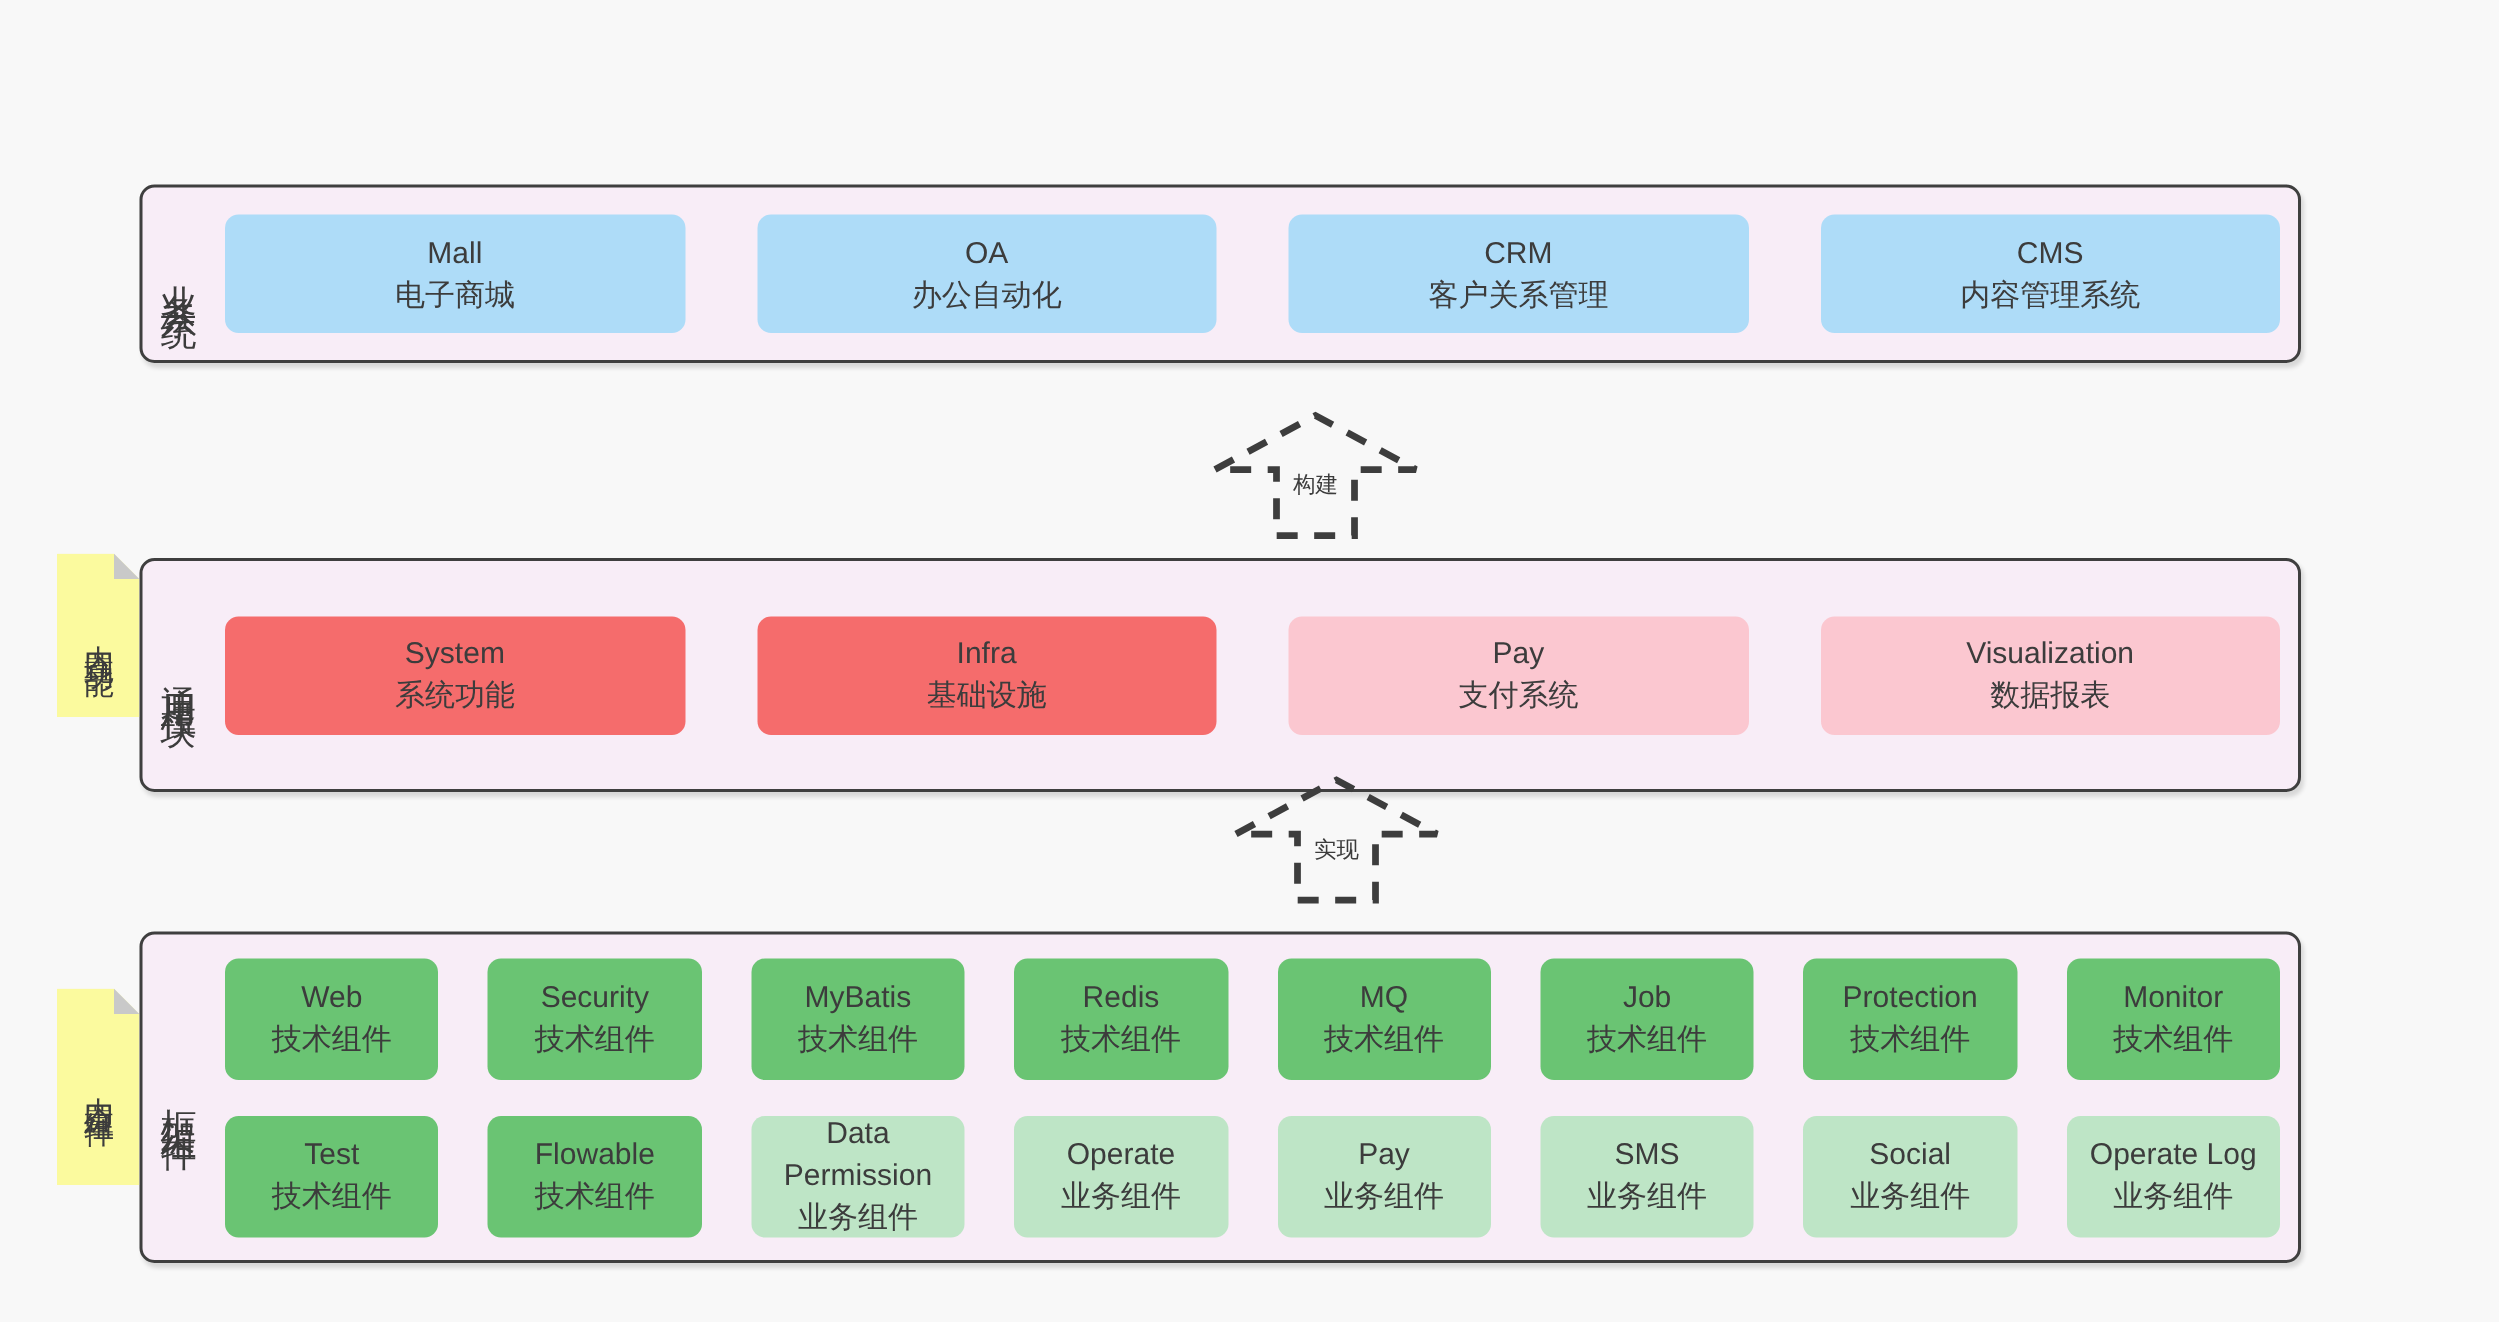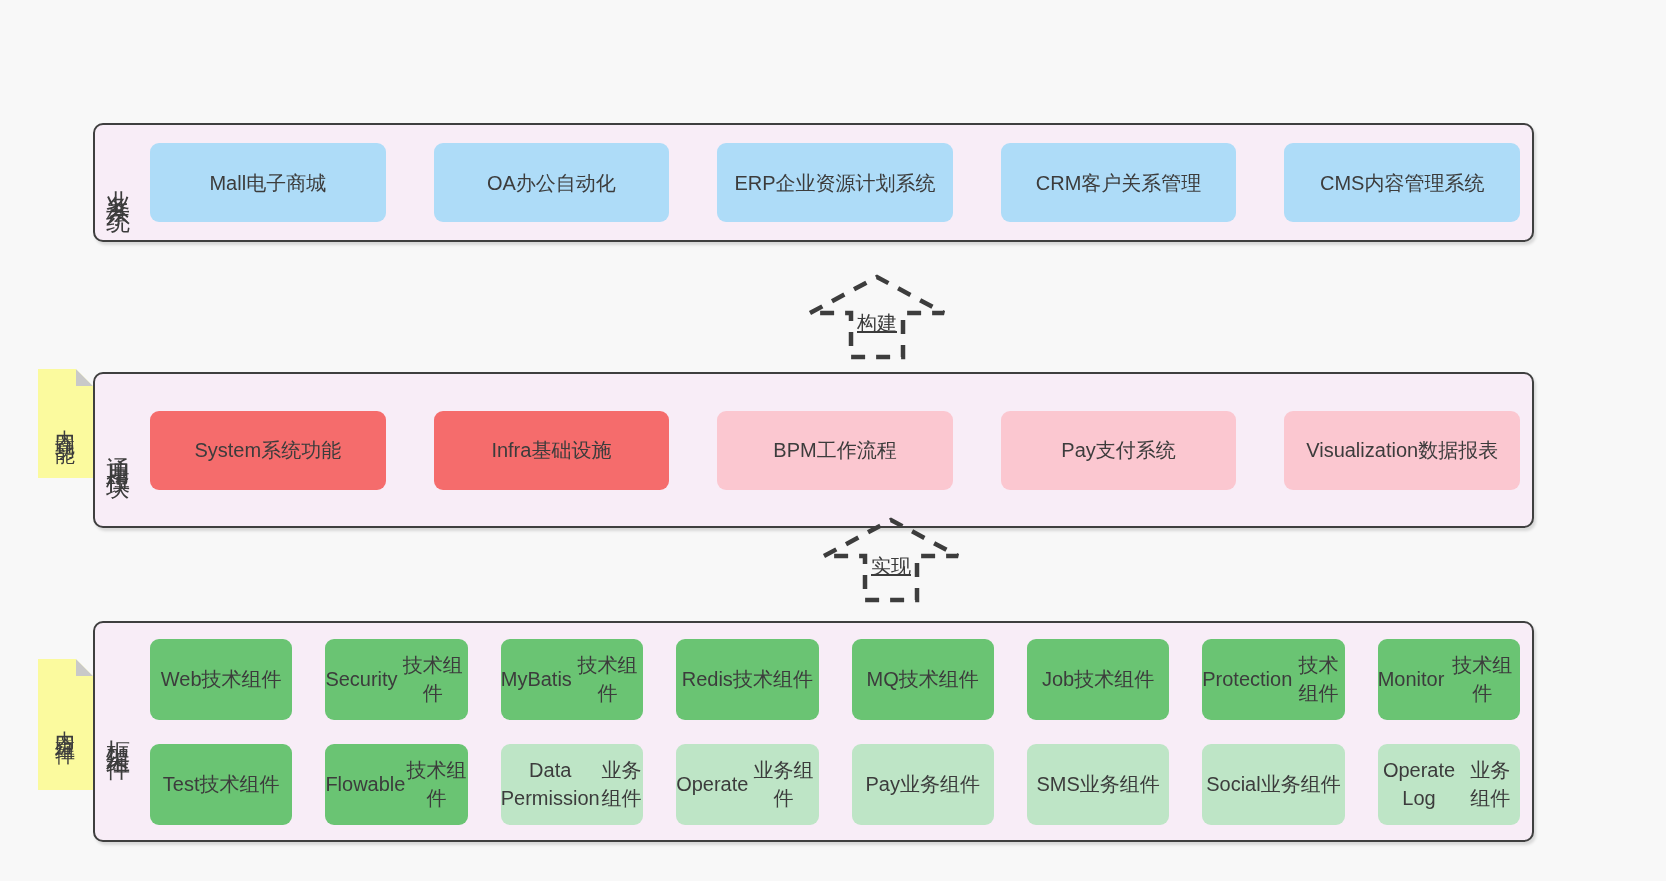--- a/index.html
+++ b/index.html
@@ -37,42 +37,42 @@
     display:flex;gap:48px;align-items:center;
     height:100%;margin:0 12px 0 55px;
   }
   .rows{
     display:flex;flex-direction:column;justify-content:center;gap:24px;
     height:100%;margin:0 12px 0 55px;
   }
   .rows .row{height:auto;margin:0;gap:33px;}
   .box{
     flex:1;height:79px;border-radius:9px;
-    display:flex;justify-content:center;align-items:center;
+    display:flex;flex-direction:column;justify-content:center;align-items:center;
     text-align:center;font-size:20px;line-height:28px;color:var(--ink,#3c3c3c);
     padding:2px 0;
   }
   .rows .box{height:81px;}
   .blue{background:var(--blue,#aedcf8);}
   .red{background:var(--red,#f56c6c);}
   .pink{background:var(--pink,#fbc7d0);}
   .gd{background:var(--green-dark,#6ac473);}
   .gl{background:var(--green-light,#bee5c6);}
   .arrow{position:absolute;width:140px;height:86px;}
   #arrow-build{left:807px;top:274px;}
   #arrow-implement{left:821px;top:517px;}
   .arrow svg{position:absolute;inset:0;width:100%;height:100%;overflow:visible;}
   .arrow path{
     fill:none;stroke:#3d3d3d;stroke-width:4.5;
     stroke-dasharray:14 11;stroke-linejoin:miter;
   }
   .arrow-label{
     position:absolute;left:50%;top:37px;transform:translateX(-50%);
-    background:var(--page-bg,#f8f8f8);font-size:20px;line-height:25px;
-    padding:0 3px;white-space:nowrap;color:var(--ink,#3c3c3c);text-decoration:underline;
+    background:var(--page-bg,#f8f8f8);font-size:15px;line-height:25px;
+    padding:0 3px;white-space:nowrap;color:var(--ink,#3c3c3c);
   }
   .note{
     position:absolute;width:55px;background:var(--yellow,#fbfa9e);
     clip-path:polygon(0 0,calc(100% - 17px) 0,100% 17px,100% 100%,0 100%);
     display:flex;justify-content:center;align-items:center;
     filter:drop-shadow(1px 1px 1px rgba(0,0,0,.18));
     z-index:3;
   }
   #note-builtin-features{left:38px;top:369px;height:109px;}
   #note-builtin-components{left:38px;top:659px;height:131px;}
@@ -95,24 +95,20 @@
   <div class="row">
     <div class="box blue">
         <div>Mall</div>
         <div>电子商城</div>
       </div>
     <div class="box blue">
         <div>OA</div>
         <div>办公自动化</div>
       </div>
     <div class="box blue">
-        <div>ERP</div>
-        <div>企业资源计划系统</div>
-      </div>
-    <div class="box blue">
         <div>CRM</div>
         <div>客户关系管理</div>
       </div>
     <div class="box blue">
         <div>CMS</div>
         <div>内容管理系统</div>
       </div>
   </div>
 </section>
 
@@ -133,24 +129,20 @@
   <div class="row">
     <div class="box red">
         <div>System</div>
         <div>系统功能</div>
       </div>
     <div class="box red">
         <div>Infra</div>
         <div>基础设施</div>
       </div>
     <div class="box pink">
-        <div>BPM</div>
-        <div>工作流程</div>
-      </div>
-    <div class="box pink">
         <div>Pay</div>
         <div>支付系统</div>
       </div>
     <div class="box pink">
         <div>Visualization</div>
         <div>数据报表</div>
       </div>
   </div>
 </section>
 

